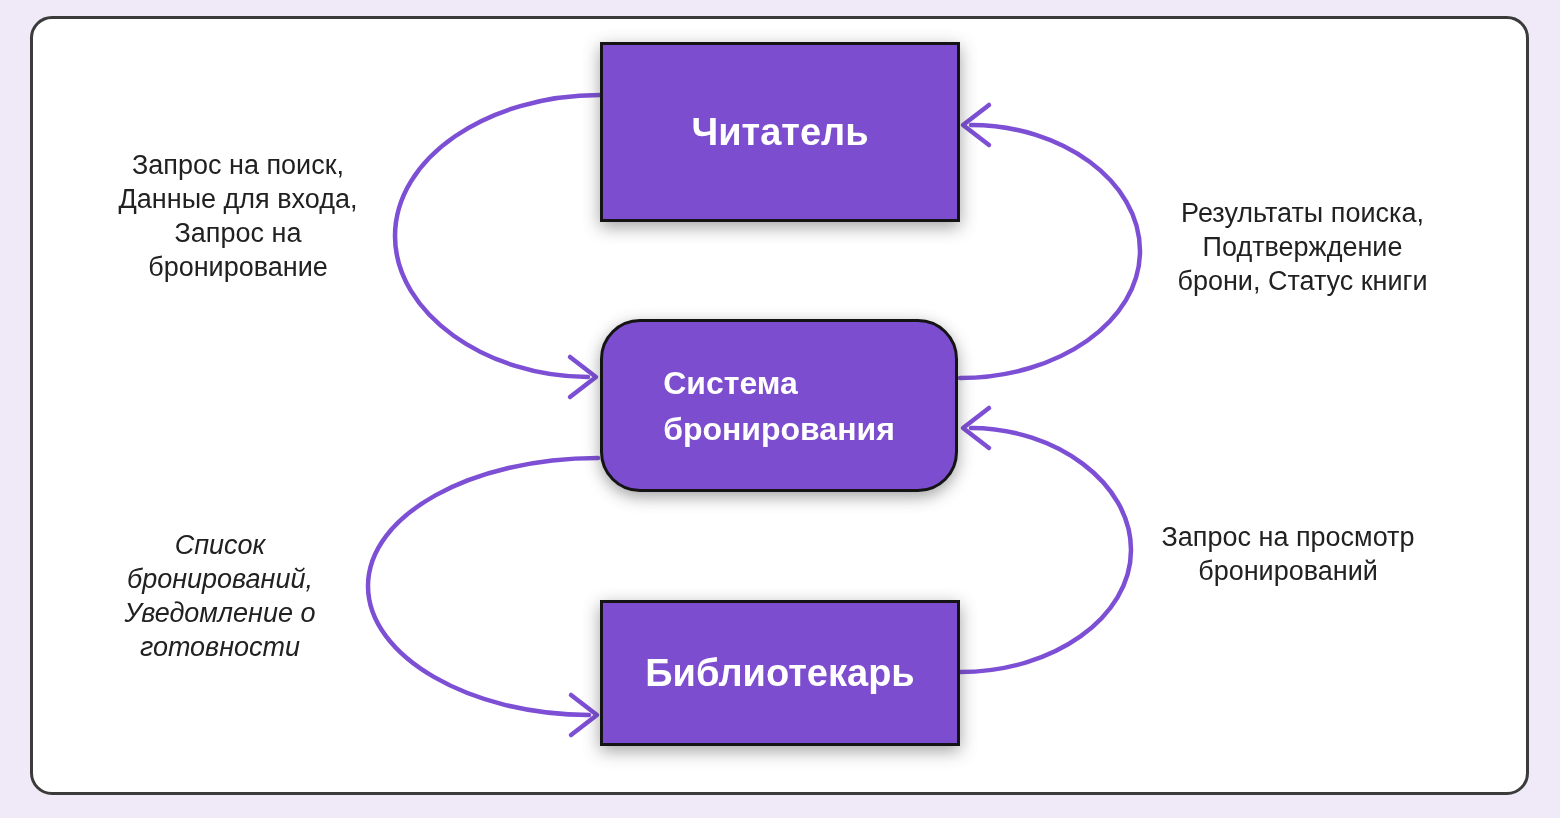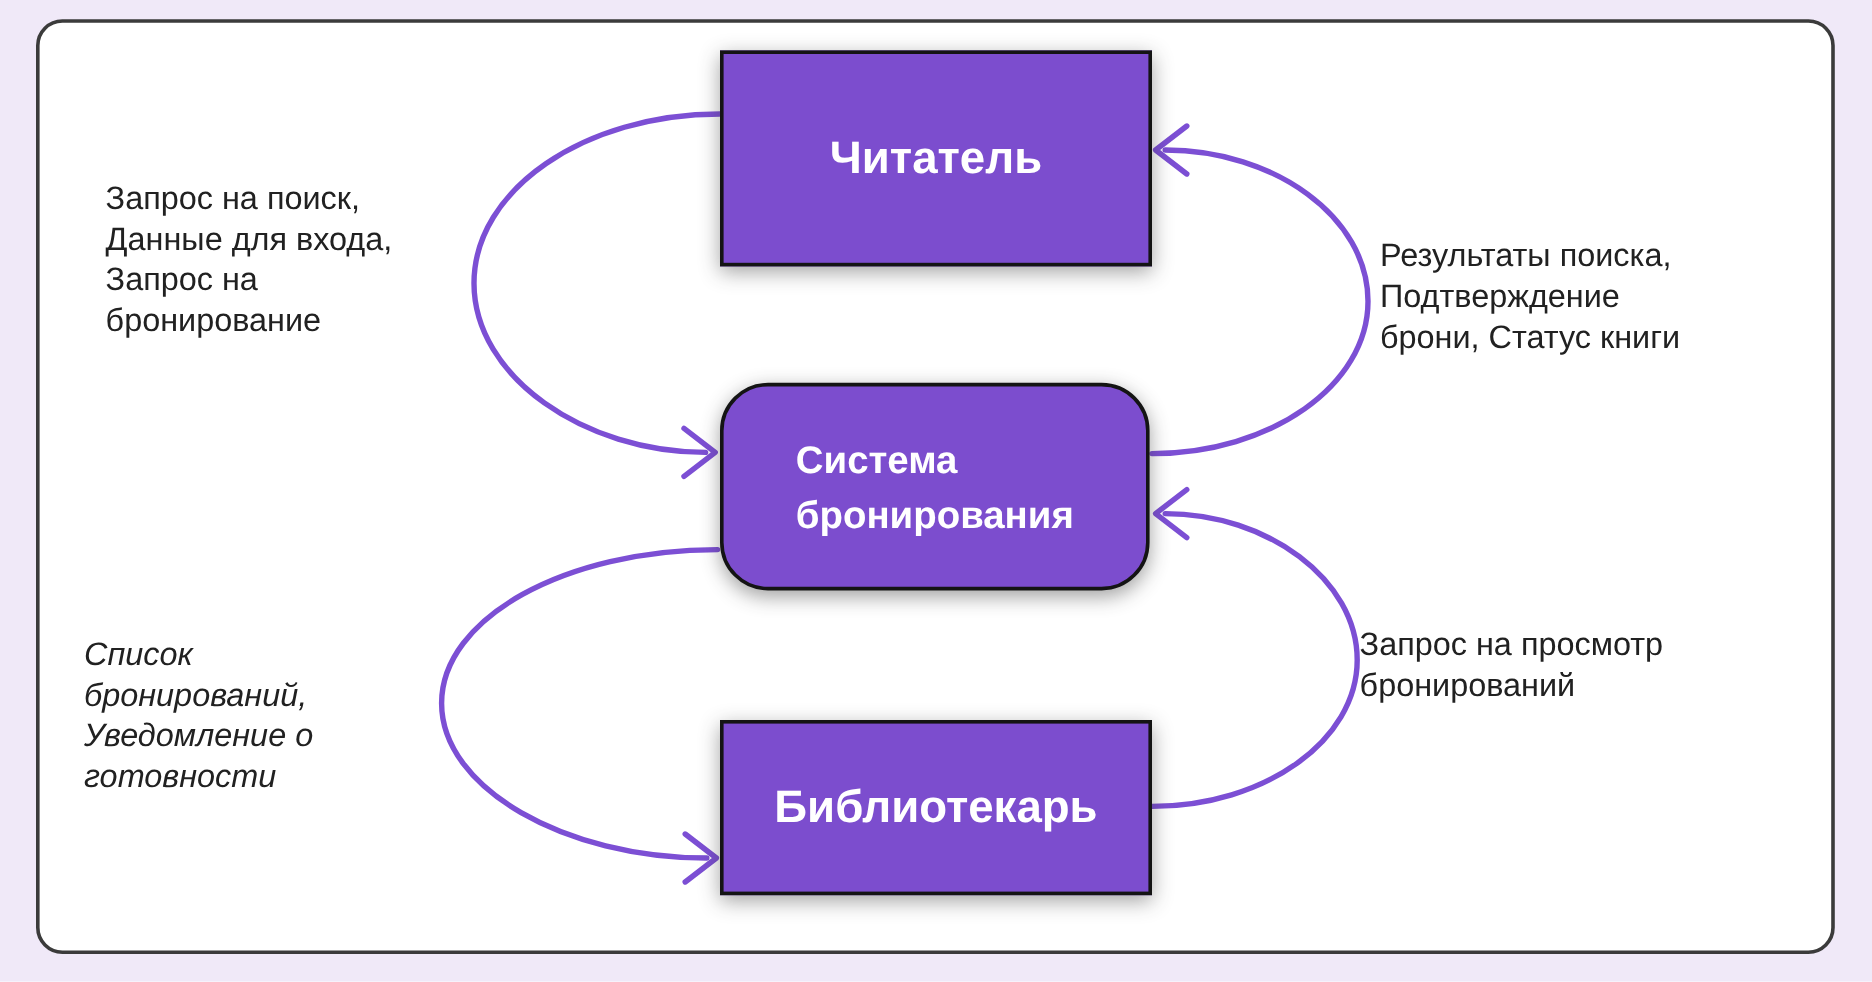--- a/index.html
+++ b/index.html
@@ -68,21 +68,21 @@
     top: 600px;
     width: 360px;
     height: 146px;
     font-size: 38px;
   }
   .edge-label {
     position: absolute;
     color: #212121;
     font-size: 27px;
     line-height: 34px;
-    text-align: left;
+    text-align: center;
     white-space: pre-line;
   }
   .label-top-left {
     left: 88px;
     top: 148px;
     width: 300px;
   }
   .label-top-right {
     left: 1150px;
     top: 160px;

